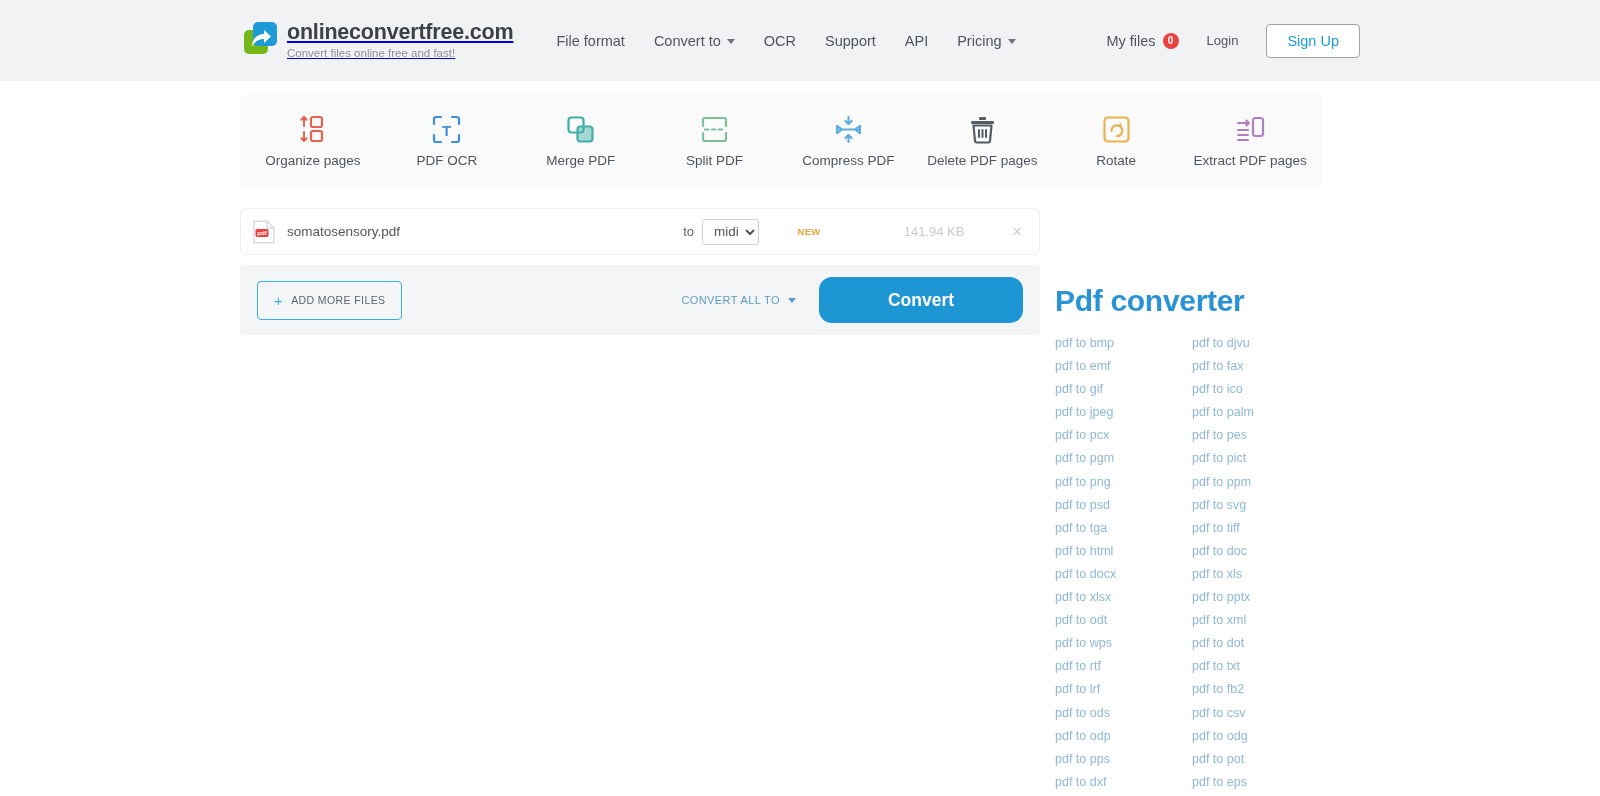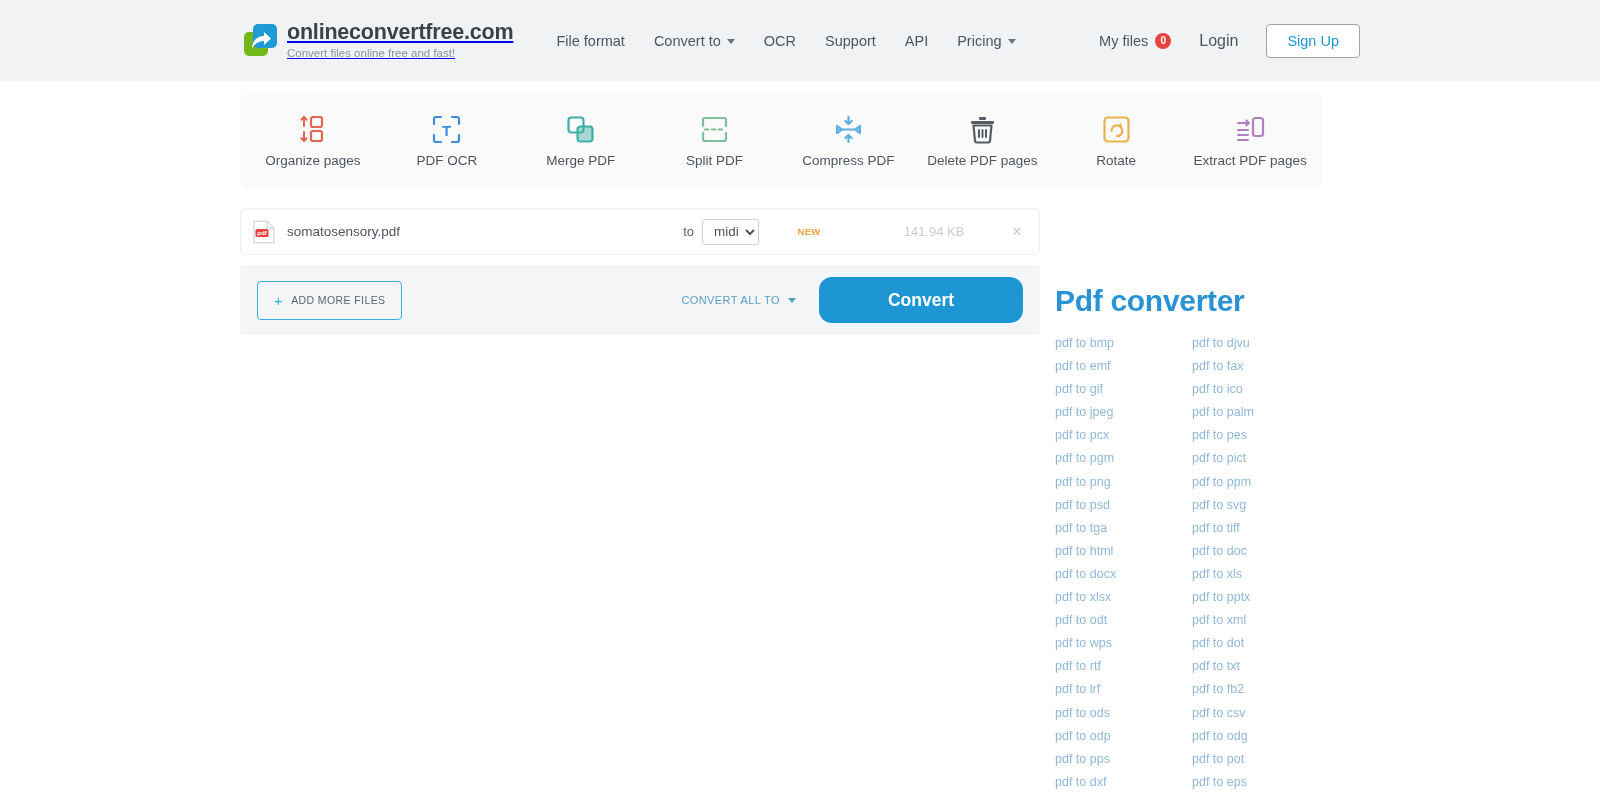--- a/index.html
+++ b/index.html
@@ -19,21 +19,21 @@
     position: relative;
   }
   .header-inner {
     width: 1120px;
     margin: 0 auto;
     display: flex;
     align-items: center;
     height: 100%;
     padding-left: 4px;
   }
-  .brand { display: flex; align-items: center; gap: 10px; }
+  .brand { display: flex; gap: 10px; }
   .logo-mark {
     width: 33px; height: 33px;
     position: relative;
     flex: 0 0 auto;
   }
   .logo-green {
     position: absolute; left: 0; top: 8px;
     width: 24px; height: 24px;
     background: #74b71b; border-radius: 5px;
   }
@@ -80,21 +80,21 @@
   }
   .myfiles { display: flex; align-items: center; gap: 7px;
              font-size: 14.5px; color: #4e5560; text-decoration: none; }
   .badge {
     background: #e8413e; color: #fff;
     font-size: 10px; font-weight: bold;
     width: 16px; height: 16px; border-radius: 50%;
     display: flex; align-items: center; justify-content: center;
     line-height: 1;
   }
-  .login { font-size: 16px; color: #4e5560; text-decoration: none; }
+  .login { font-size: 13px; color: #4e5560; text-decoration: none; }
   .signup {
     border: 1px solid #a3a3a3; color: #1e9ad6;
     background: #fff; border-radius: 4px;
     font-size: 14.5px; padding: 8px 20px;
     cursor: pointer; font-family: inherit;
   }
 
   
   .page {
     width: 1120px; margin: 0 auto; position: relative;

